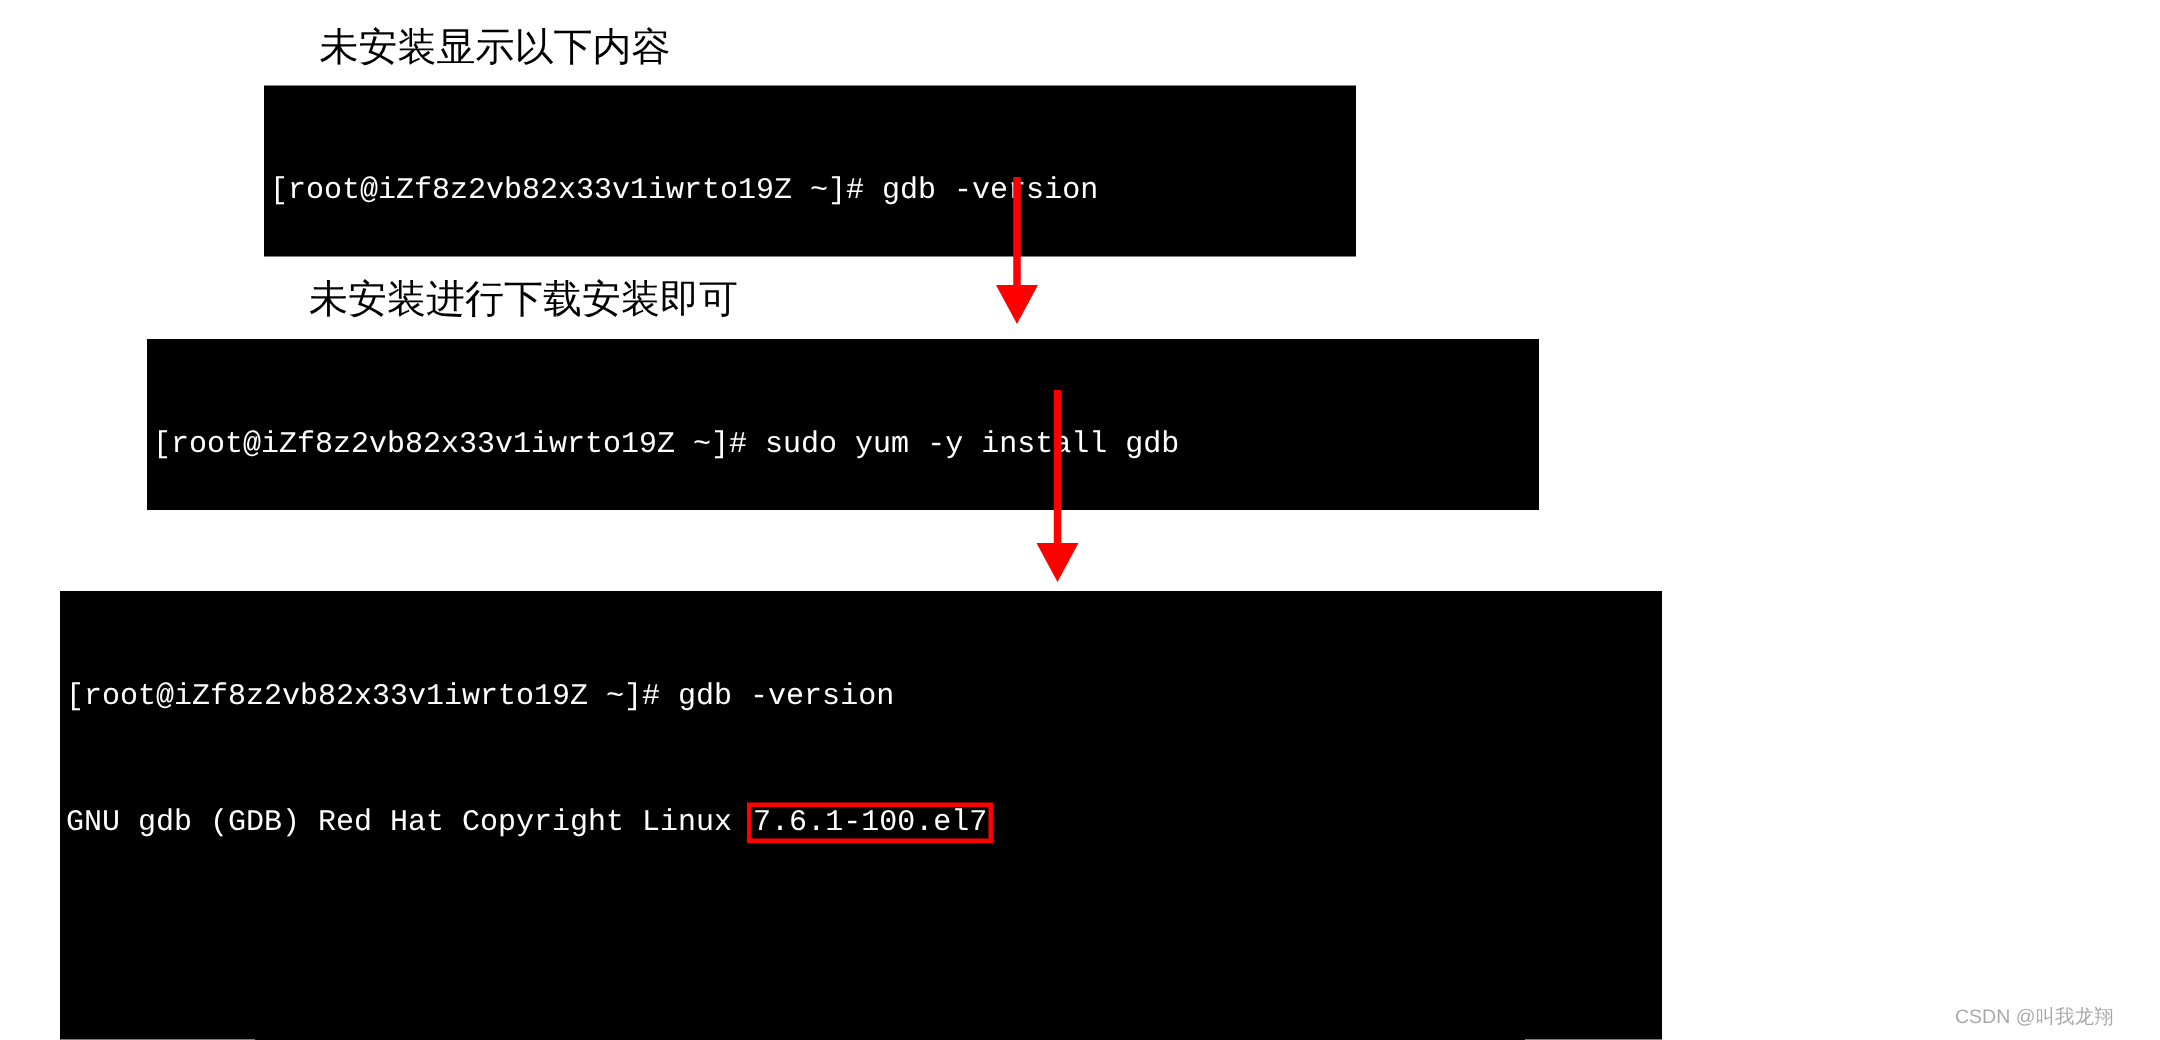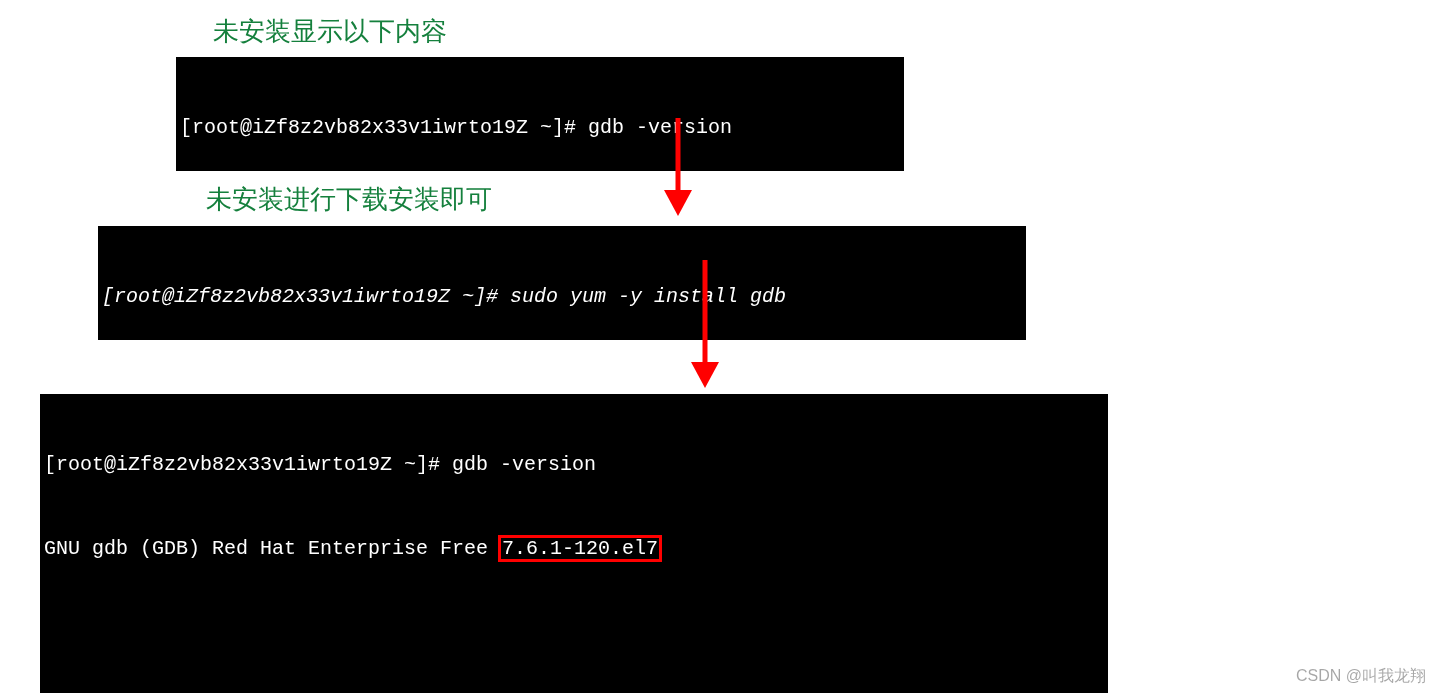--- a/index.html
+++ b/index.html
@@ -1,52 +1,52 @@
 <!DOCTYPE html>
 <html><head>
 <meta charset="utf-8">
 <style>
   html,body{margin:0;padding:0;background:#fff;font-family:"Microsoft YaHei","SimSun",sans-serif;}
   .page{width:1440px;height:693px;position:relative;}
-  .annotation{color:#15803d;font-size:26px;position:absolute;white-space:nowrap;}
+  .annotation{color:#000000;font-size:26px;position:absolute;white-space:nowrap;}
   .term{background:#000;color:#fff;font-family:Consolas,"Courier New",monospace;font-size:20px;line-height:1.4;white-space:pre;padding:1px 4px;position:absolute;}
   .arrow{position:absolute;}
-  .watermark{position:absolute;right:14px;bottom:6px;color:rgba(0,0,0,.35);font-size:16px;}
+  .watermark{position:absolute;right:31px;bottom:6px;color:rgba(0,0,0,.35);font-size:13px;}
   .term span.hl{outline:3px solid #ff0000;outline-offset:-1px;padding:0 2px;}
 </style>
 </head>
 <body>
 <div class="page">
 
 <div class="annotation" style="left:213px;top:14px;">未安装显示以下内容</div>
 
 <div class="term" style="left:176px;top:57px;width:720px;">
   <div>[root@iZf8z2vb82x33v1iwrto19Z ~]# gdb -version</div>
 </div>
 
 <svg class="arrow" style="left:658px;top:118px;" width="40" height="100">
   <line x1="20" y1="0" x2="20" y2="78" stroke="#ff0000" stroke-width="5"></line>
   <polygon points="20,98 6,72 34,72" fill="#ff0000"></polygon>
 </svg>
 
 <div class="annotation" style="left:206px;top:182px;">未安装进行下载安装即可</div>
 
-<div class="term" style="left:98px;top:226px;width:920px;font-style:italic;">
+<div class="term" style="left:98px;top:226px;width:920px;">
   <div>[root@iZf8z2vb82x33v1iwrto19Z ~]# sudo yum -y install gdb</div>
 </div>
 
 <svg class="arrow" style="left:685px;top:260px;" width="40" height="130">
   <line x1="20" y1="0" x2="20" y2="108" stroke="#ff0000" stroke-width="5"></line>
   <polygon points="20,128 6,102 34,102" fill="#ff0000"></polygon>
 </svg>
 
 
 <div class="term" style="left:40px;top:394px;width:1060px;">
   <div>[root@iZf8z2vb82x33v1iwrto19Z ~]# gdb -version</div>
-  <div><span>GNU gdb (GDB) Red Hat Enterprise Free </span><span class="hl">7.6.1-120.el7</span></div>
+  <div><span>GNU gdb (GDB) Red Hat Copyright Linux </span><span class="hl">7.6.1-100.el7</span></div>
   
   
   
   
   
   
   
 </div>
 
 <div class="watermark">CSDN @叫我龙翔</div>

